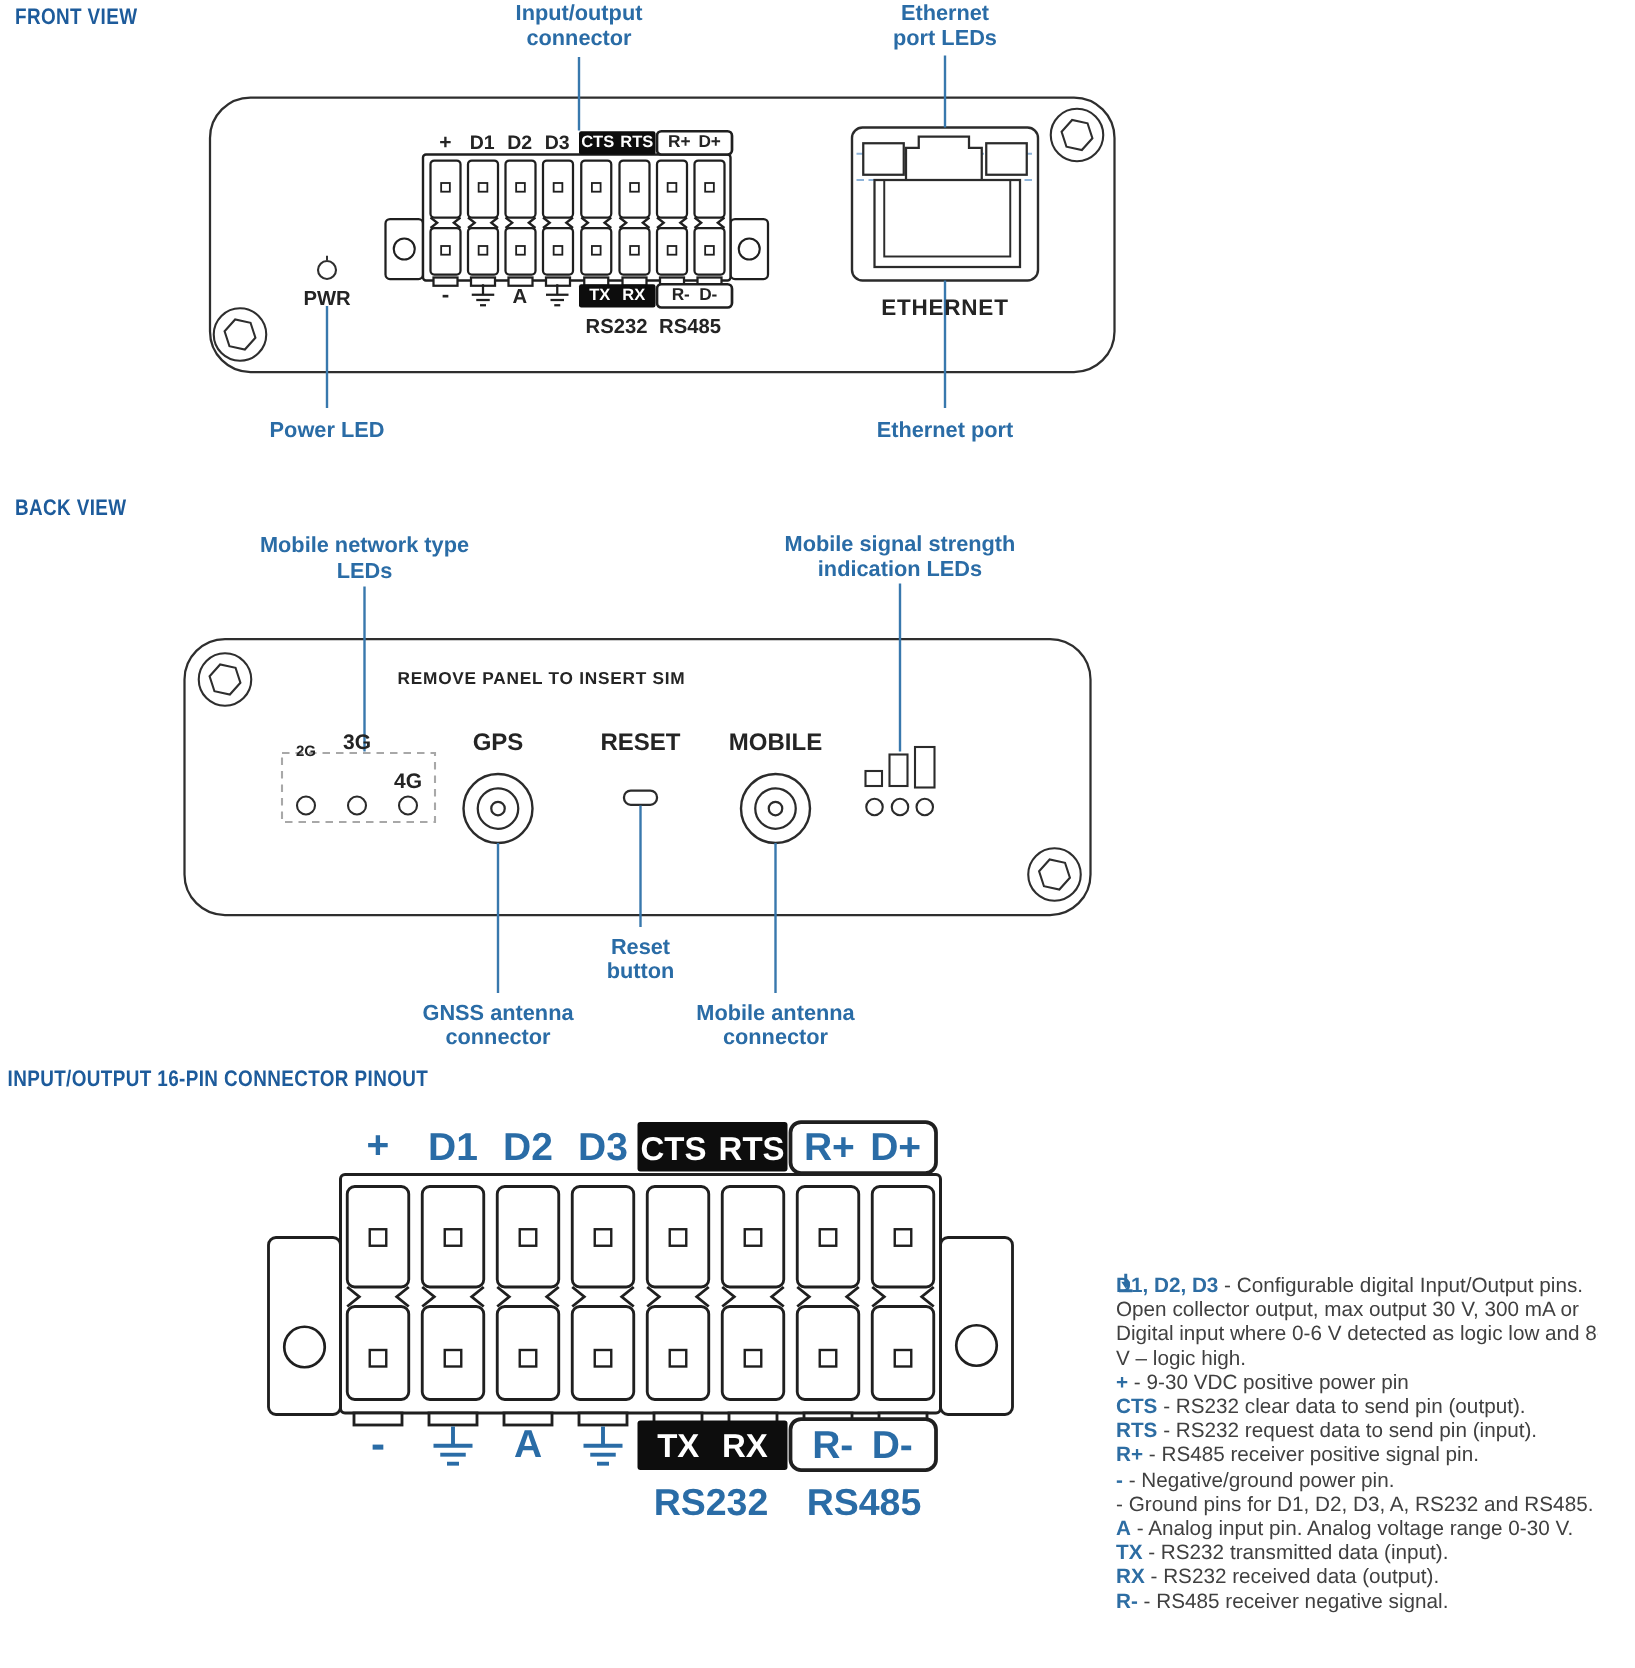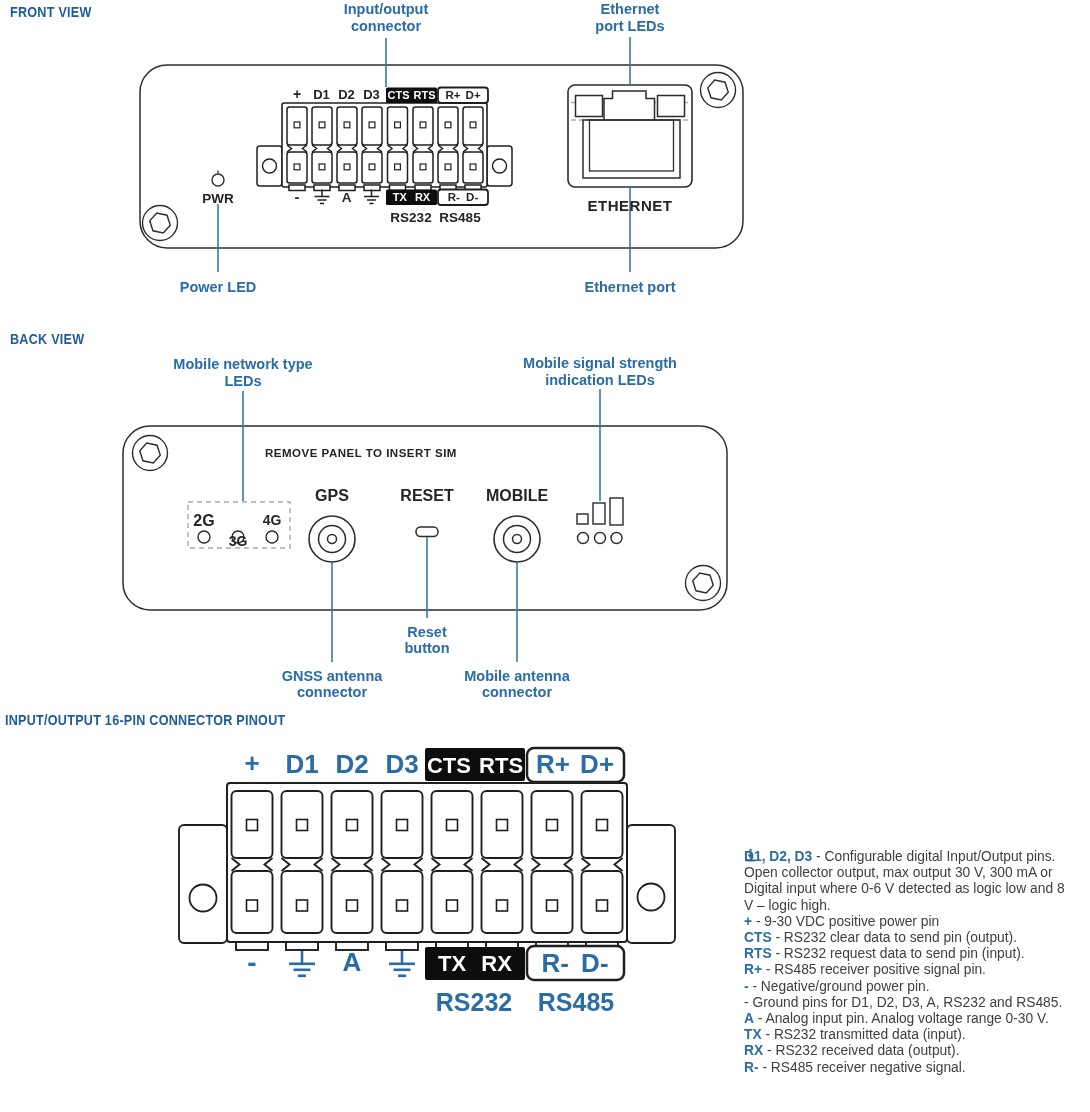--- a/index.html
+++ b/index.html
@@ -200,22 +200,22 @@
 
 <span class="t sec" style="left:10px;top:330px;">BACK VIEW</span>
 <span class="t cx co" style="left:243px;top:356px;">Mobile network type</span>
 <span class="t cx co" style="left:243px;top:373px;">LEDs</span>
 <span class="t cx co" style="left:600px;top:355px;">Mobile signal strength</span>
 <span class="t cx co" style="left:600px;top:372px;">indication LEDs</span>
 <span class="t cx dk" style="left:361px;top:447px;font-size:11.5px;letter-spacing:.5px;">REMOVE PANEL TO INSERT SIM</span>
 <span class="t cx dk" style="left:332px;top:487px;font-size:16px;">GPS</span>
 <span class="t cx dk" style="left:427px;top:487px;font-size:16px;">RESET</span>
 <span class="t cx dk" style="left:517px;top:487px;font-size:16px;">MOBILE</span>
-<span class="t cx dk" style="left:204px;top:512px;font-size:16px;">2G</span>
-<span class="t cx dk" style="left:238px;top:533px;font-size:14px;">3G</span>
+<span class="t cx dk" style="left:204px;top:496px;font-size:10px;">2G</span>
+<span class="t cx dk" style="left:238px;top:486px;font-size:14px;">3G</span>
 <span class="t cx dk" style="left:272px;top:511.5px;font-size:14px;">4G</span>
 <span class="t cx co" style="left:427px;top:624px;">Reset</span>
 <span class="t cx co" style="left:427px;top:640px;">button</span>
 <span class="t cx co" style="left:332px;top:668px;">GNSS antenna</span>
 <span class="t cx co" style="left:332px;top:684px;">connector</span>
 <span class="t cx co" style="left:517px;top:668px;">Mobile antenna</span>
 <span class="t cx co" style="left:517px;top:684px;">connector</span>
 
 <span class="t sec" style="left:5px;top:711px;">INPUT/OUTPUT 16-PIN CONNECTOR PINOUT</span>
 <span class="t cx bl" style="left:252px;top:749px;font-size:26px;">+</span>

